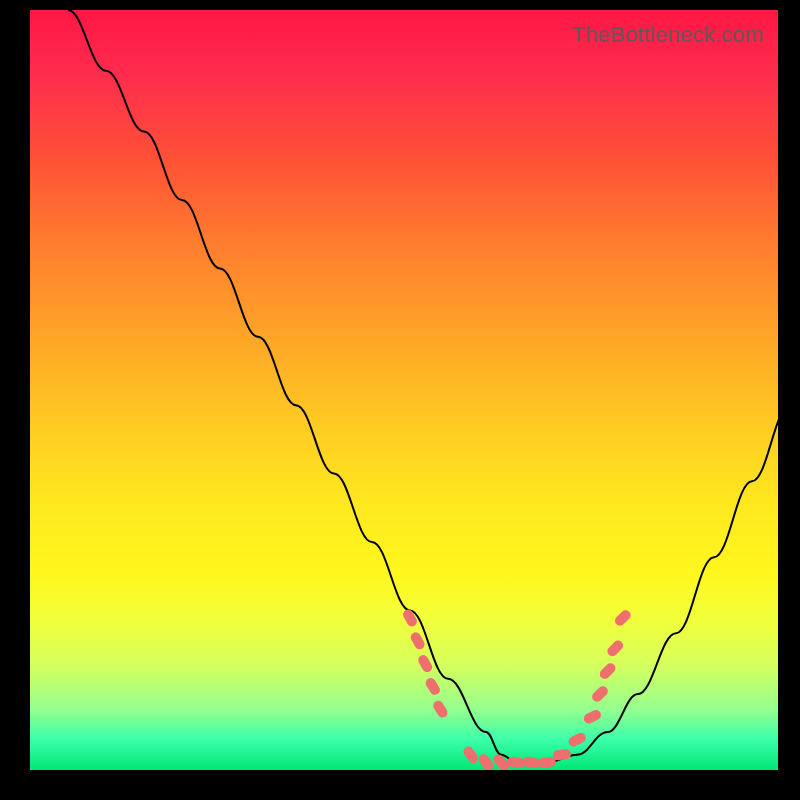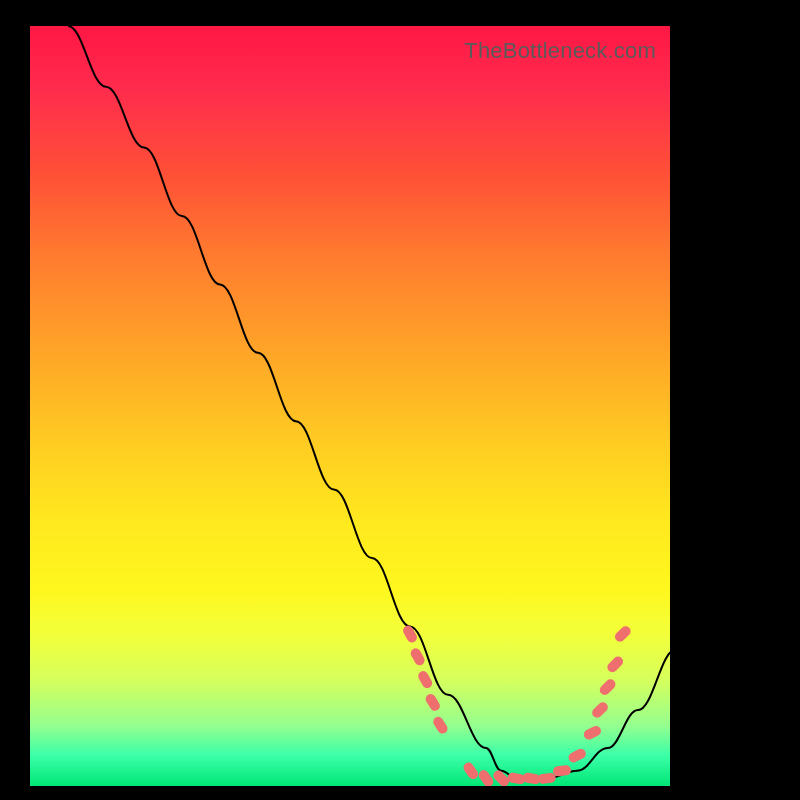--- a/index.html
+++ b/index.html
@@ -7,22 +7,22 @@
     padding: 0;
     width: 800px;
     height: 800px;
     overflow: hidden;
     background: #000000;
     font-family: Arial, Helvetica, sans-serif;
   }
   .frame {
     position: absolute;
     left: 30px;
-    top: 26px;
-    width: 640px;
+    top: 10px;
+    width: 748px;
     height: 760px;
     background: linear-gradient(to bottom,
       #ff1744 0%,
       #ff2b4d 8%,
       #ff5236 20%,
       #ff7a2f 30%,
       #ffa228 42%,
       #ffcc22 55%,
       #ffe81f 65%,
       #fff71e 74%,

